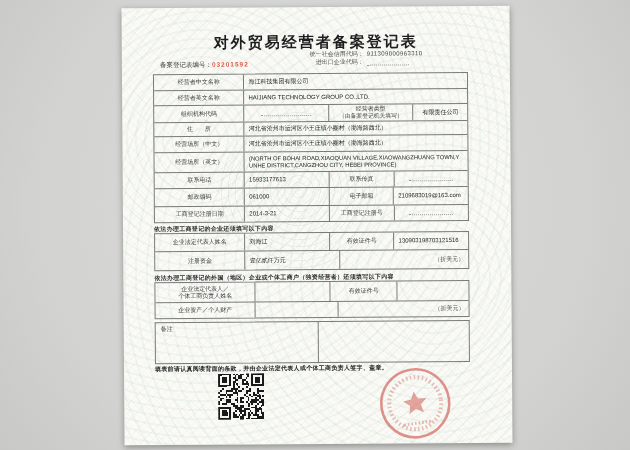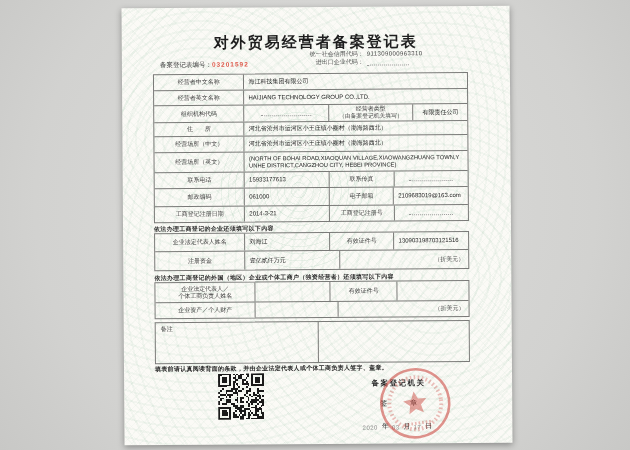--- a/index.html
+++ b/index.html
@@ -490,32 +490,20 @@
         <rect x="16" y="24" width="1" height="1" fill="#1a1a1a"></rect>
         <rect x="18" y="24" width="1" height="1" fill="#1a1a1a"></rect>
         <rect x="19" y="24" width="1" height="1" fill="#1a1a1a"></rect>
         <rect x="20" y="24" width="1" height="1" fill="#1a1a1a"></rect>
         <rect x="21" y="24" width="1" height="1" fill="#1a1a1a"></rect>
         <rect x="22" y="24" width="1" height="1" fill="#1a1a1a"></rect>
         <rect x="23" y="24" width="1" height="1" fill="#1a1a1a"></rect>
         <rect x="24" y="24" width="1" height="1" fill="#1a1a1a"></rect>
       </svg></div>
 
-  <div class="authority">
-    <div class="auth-name">备案登记机关</div>
-    <div class="seal-label">签　章</div>
-    <div class="dateline">
-      <span class="dnum">2020</span>
-      <span class="dchar">年</span>
-      <span class="dnum">03</span>
-      <span class="dchar">月</span>
-      <span class="dnum">17</span>
-      <span class="dchar">日</span>
-    </div>
-  </div>
 
   <div class="stamp">
     <svg viewBox="0 0 76 76" xmlns="http://www.w3.org/2000/svg">
       <g transform="rotate(-8 38 38)">
         <circle cx="38" cy="38" r="34" fill="none" stroke="rgba(201,60,52,0.55)" stroke-width="2.6"></circle>
         <circle cx="38" cy="38" r="26" fill="none" stroke="rgba(201,60,52,0.32)" stroke-width="4" stroke-dasharray="1.6 2.4"></circle>
         <path d="M38 26 l3.4 7.6 8.3 .8 -6.2 5.5 1.8 8.1 -7.3 -4.2 -7.3 4.2 1.8 -8.1 -6.2 -5.5 8.3 -.8 Z" fill="rgba(201,60,52,0.45)"></path>
         <line x1="24" y1="58" x2="52" y2="58" stroke="rgba(201,60,52,0.35)" stroke-width="3" stroke-dasharray="1.6 2"></line>
       </g>
     </svg>

